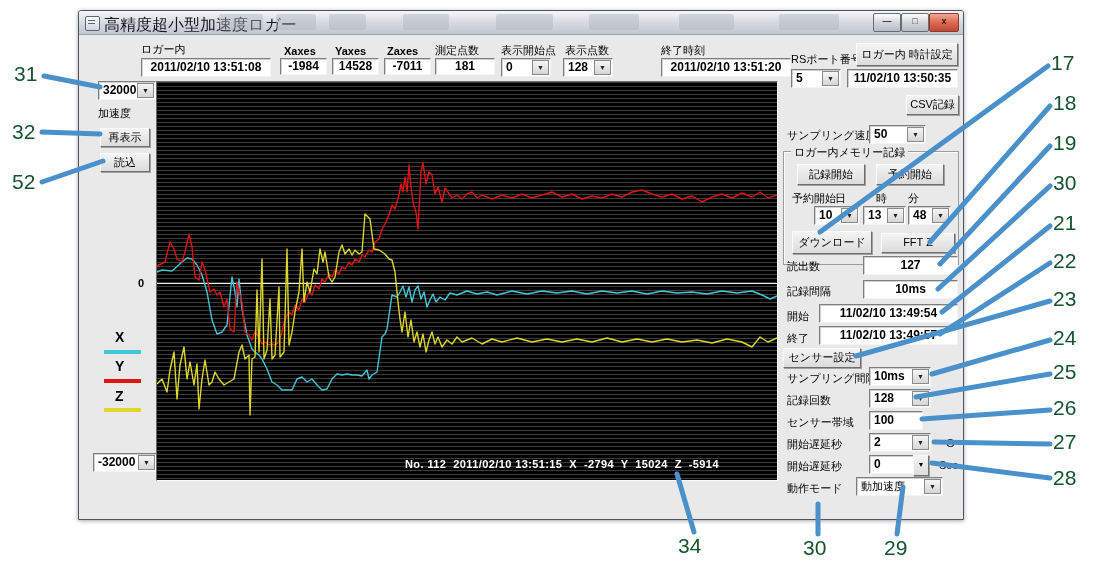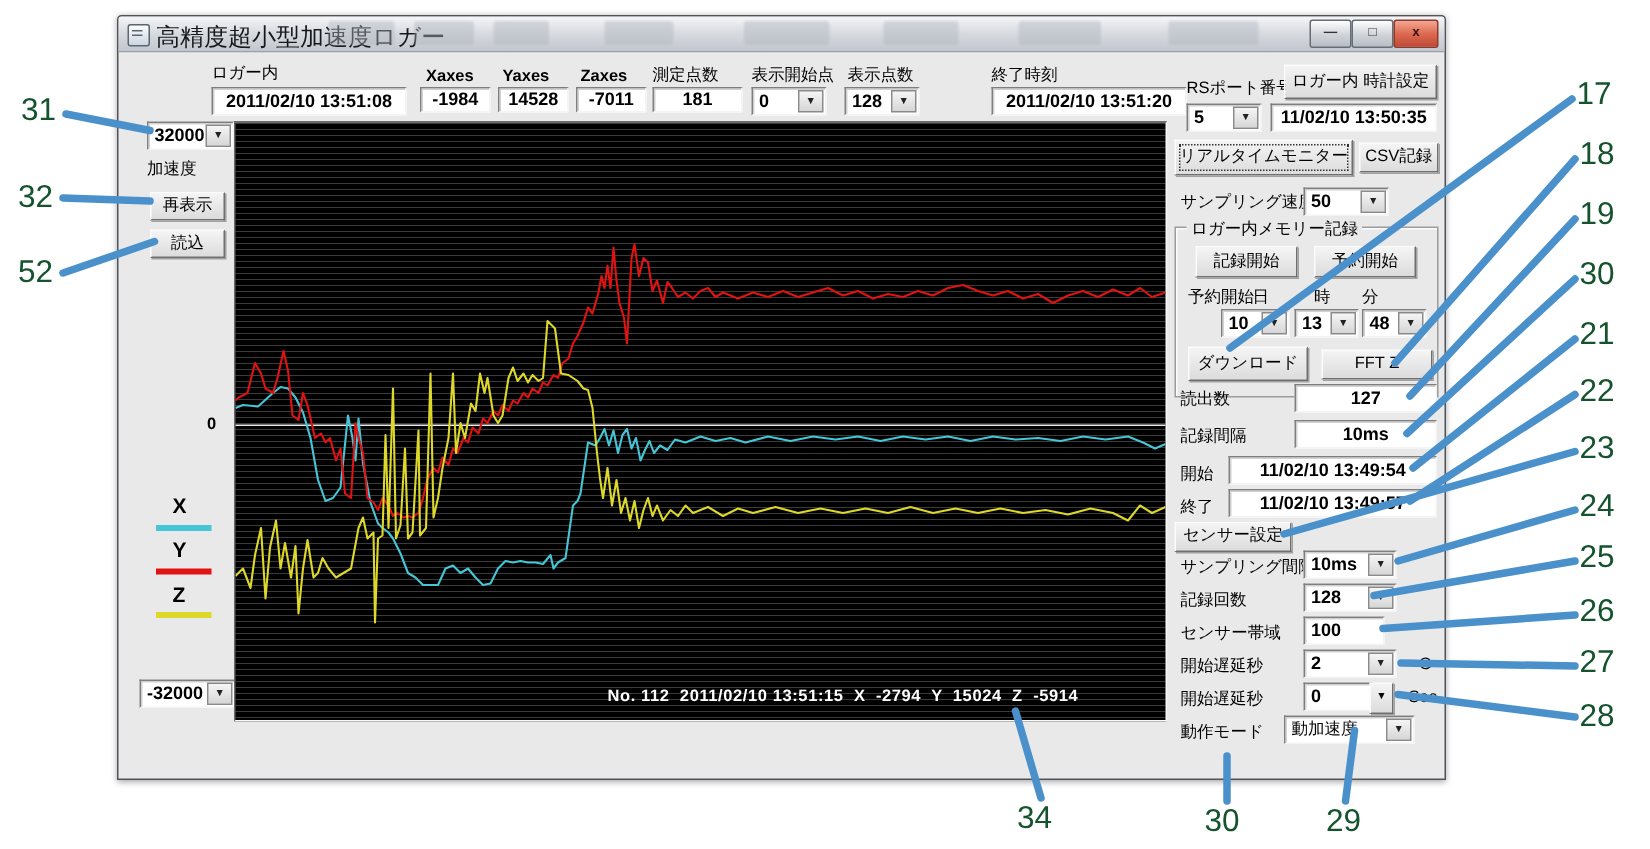--- a/index.html
+++ b/index.html
@@ -151,21 +151,20 @@
   <div class="chart">
     <div class="zero-line"></div>
     <svg width="620" height="398" viewBox="0 0 620 398" style="position:absolute;left:0;top:0">
         <polyline points="0,190 5,188 15,189 25,180 30,176 35,177 40,183 45,193 50,210 55,238 60,252 65,250 70,243 75,195 78,210 80,225 82,197 85,227 90,253 95,267 98,270 102,273 105,277 110,287 115,300 120,303 125,308 135,308 140,297 145,295 150,300 155,297 160,303 165,308 170,307 175,297 180,292 185,293 190,292 195,293 200,293 205,294 210,288 212,297 215,293 220,290 225,255 228,252 230,247 235,213 240,215 243,210 246,204 249,215 252,205 255,220 258,208 261,204 264,217 267,210 270,225 273,218 276,212 279,220 283,215 288,218 293,211 300,213 310,209 320,212 330,210 340,213 355,209 370,212 385,209 400,211 415,209 430,212 445,209 460,211 475,209 490,212 505,209 520,211 535,210 550,212 565,209 580,211 595,209 605,213 613,217 620,214" fill="none" stroke="#45c6d6" stroke-width="1.4" stroke-linejoin="round"></polyline>
         <polyline points="0,185 2,183 8,180 13,160 17,167 20,177 25,180 28,170 32,152 35,165 38,195 42,198 45,180 48,188 53,210 57,207 60,213 63,210 67,225 70,217 73,247 77,250 80,200 82,210 85,220 88,250 92,253 95,258 98,250 102,255 105,262 108,260 112,263 115,262 118,263 122,260 125,250 128,237 132,230 135,233 138,223 142,228 145,217 148,220 152,210 155,213 158,203 162,207 165,197 168,200 172,192 175,195 178,188 182,192 185,185 188,187 192,180 195,183 198,177 202,180 205,173 208,175 212,168 215,170 218,160 222,157 225,147 228,142 232,133 235,123 238,127 242,113 244,102 246,110 248,95 250,110 252,83 254,105 256,120 259,130 261,147 264,90 266,81 269,102 272,90 275,93 278,112 281,105 285,120 288,106 291,110 295,116 300,113 305,117 310,112 315,110 320,116 325,113 335,117 345,113 355,116 365,112 375,116 385,113 395,110 405,115 415,112 425,117 435,114 445,116 455,112 465,115 475,110 485,108 495,112 505,115 515,112 525,117 535,114 545,120 555,115 565,112 575,116 585,111 595,115 603,110 611,116 620,113" fill="none" stroke="#e11212" stroke-width="1.4" stroke-linejoin="round"></polyline>
         <polyline points="0,302 5,297 10,310 13,288 17,270 20,317 23,283 27,265 30,297 33,280 37,303 40,282 42,327 45,297 48,278 52,303 55,300 58,290 62,297 67,303 72,300 77,297 82,270 85,263 88,277 92,273 93,333 95,277 98,275 100,208 102,270 105,177 107,277 110,268 113,217 115,277 118,273 122,205 123,275 127,270 130,167 132,263 135,250 138,230 142,210 145,167 147,220 150,200 153,210 157,187 160,192 163,167 166,180 168,170 172,195 175,200 178,195 182,170 185,163 188,172 192,167 195,173 198,168 202,172 205,170 208,132 213,137 217,167 222,168 225,170 228,172 232,177 235,178 238,190 241,220 243,237 245,250 248,230 251,255 254,238 257,260 260,250 263,265 266,252 269,270 272,258 275,250 278,262 281,255 285,265 290,258 295,262 300,255 305,260 315,256 325,262 335,257 345,260 360,256 375,260 390,257 405,260 420,257 435,260 450,256 465,260 480,257 495,260 510,257 525,260 540,258 555,261 570,257 585,260 595,265 603,255 611,260 620,256" fill="none" stroke="#ddd82a" stroke-width="1.4" stroke-linejoin="round"></polyline>
       </svg>
     <div class="readout">No. 112  2011/02/10 13:51:15  X  -2794  Y  15024  Z  -5914</div>
   </div>
 
-  <div class="btn focus-dash" style="left:704px;top:82px;width:117px;height:22px;line-height:21px">リアルタイムモニター</div>
   <div class="btn" style="left:827px;top:84px;width:51px;height:18px;line-height:17px">CSV記録</div>
 
   <div class="lbl" style="left:708px;top:118px">サンプリング速度</div>
   <div class="sunken combo" style="left:790px;top:114px;width:55px;height:17px">
     <span class="cval leftal">50</span>
       <span class="arrow">▼</span>
   </div>
 
   <div class="groupbox" style="left:704px;top:140px;width:174px;height:112px">
     <div class="group-lab">ロガー内メモリー記録</div>

